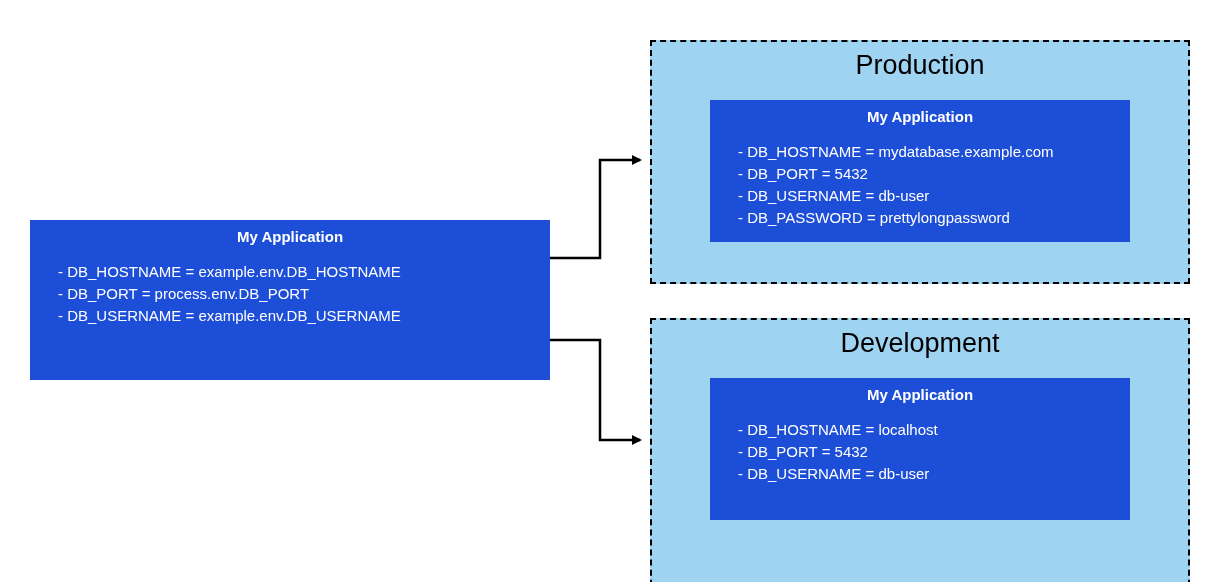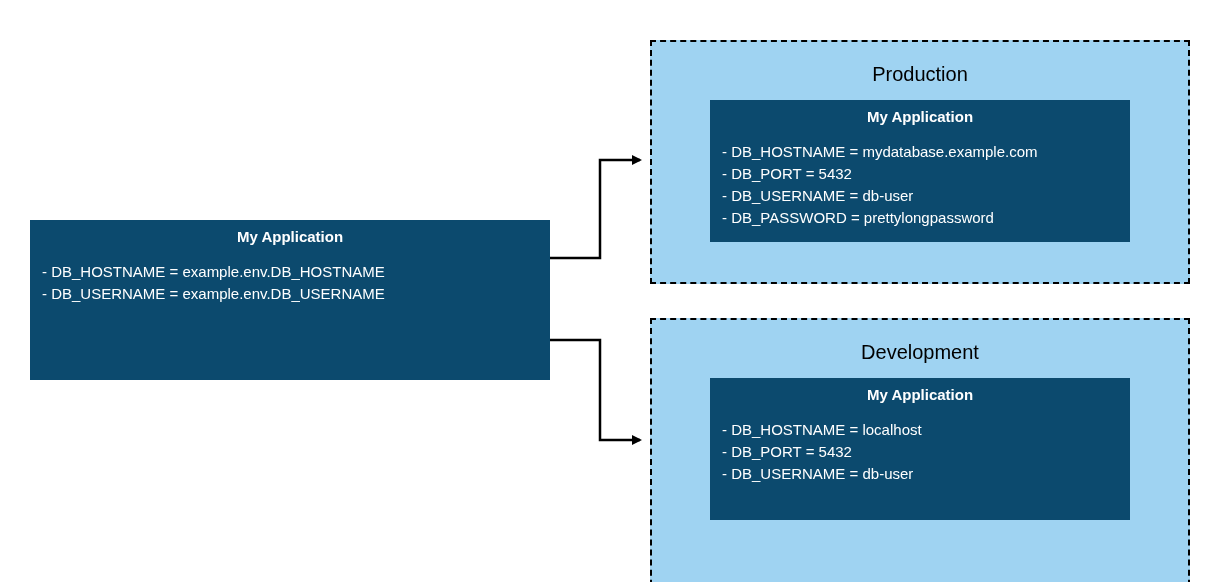--- a/index.html
+++ b/index.html
@@ -10,55 +10,56 @@
   }
   .canvas {
     position: relative;
     width: 1231px;
     height: 582px;
     background: #ffffff;
     overflow: hidden;
   }
   .black-box {
     position: absolute;
-    background: #0c4a6e;
+    background: #1d4ed8;
     color: #ffffff;
     box-sizing: border-box;
   }
   .black-box .box-title {
     text-align: center;
     font-weight: bold;
     font-size: 15px;
     padding-top: 8px;
   }
   .black-box .box-lines {
     padding: 16px 12px 0 12px;
+    margin-left: 16px;
   }
   .black-box .env-line {
     font-size: 15px;
     line-height: 22px;
     white-space: nowrap;
   }
   .main-app-box {
     left: 30px;
     top: 220px;
     width: 520px;
     height: 160px;
   }
   .env-box {
     position: absolute;
     background: #9fd3f2;
     border: 2px dashed #000000;
     box-sizing: border-box;
   }
   .env-box .env-title {
     text-align: center;
-    font-size: 20px;
+    font-size: 27px;
     color: #000000;
-    margin-top: 21px;
+    margin-top: 8px;
     font-weight: normal;
   }
   .env-production {
     left: 650px;
     top: 40px;
     width: 540px;
     height: 244px;
   }
   .env-development {
     left: 650px;
@@ -86,20 +87,21 @@
 </style>
 </head>
 <body>
 
 <div class="canvas">
 
   <div class="black-box main-app-box">
     <div class="box-title">My Application</div>
     <div class="box-lines">
       <div class="env-line">- DB_HOSTNAME = example.env.DB_HOSTNAME</div>
+      <div class="env-line">- DB_PORT = process.env.DB_PORT</div>
       <div class="env-line">- DB_USERNAME = example.env.DB_USERNAME</div>
     </div>
   </div>
 
   <div class="env-box env-production">
     <div class="env-title">Production</div>
     <div class="black-box env-app-box">
       <div class="box-title">My Application</div>
       <div class="box-lines">
         <div class="env-line">- DB_HOSTNAME = mydatabase.example.com</div>

